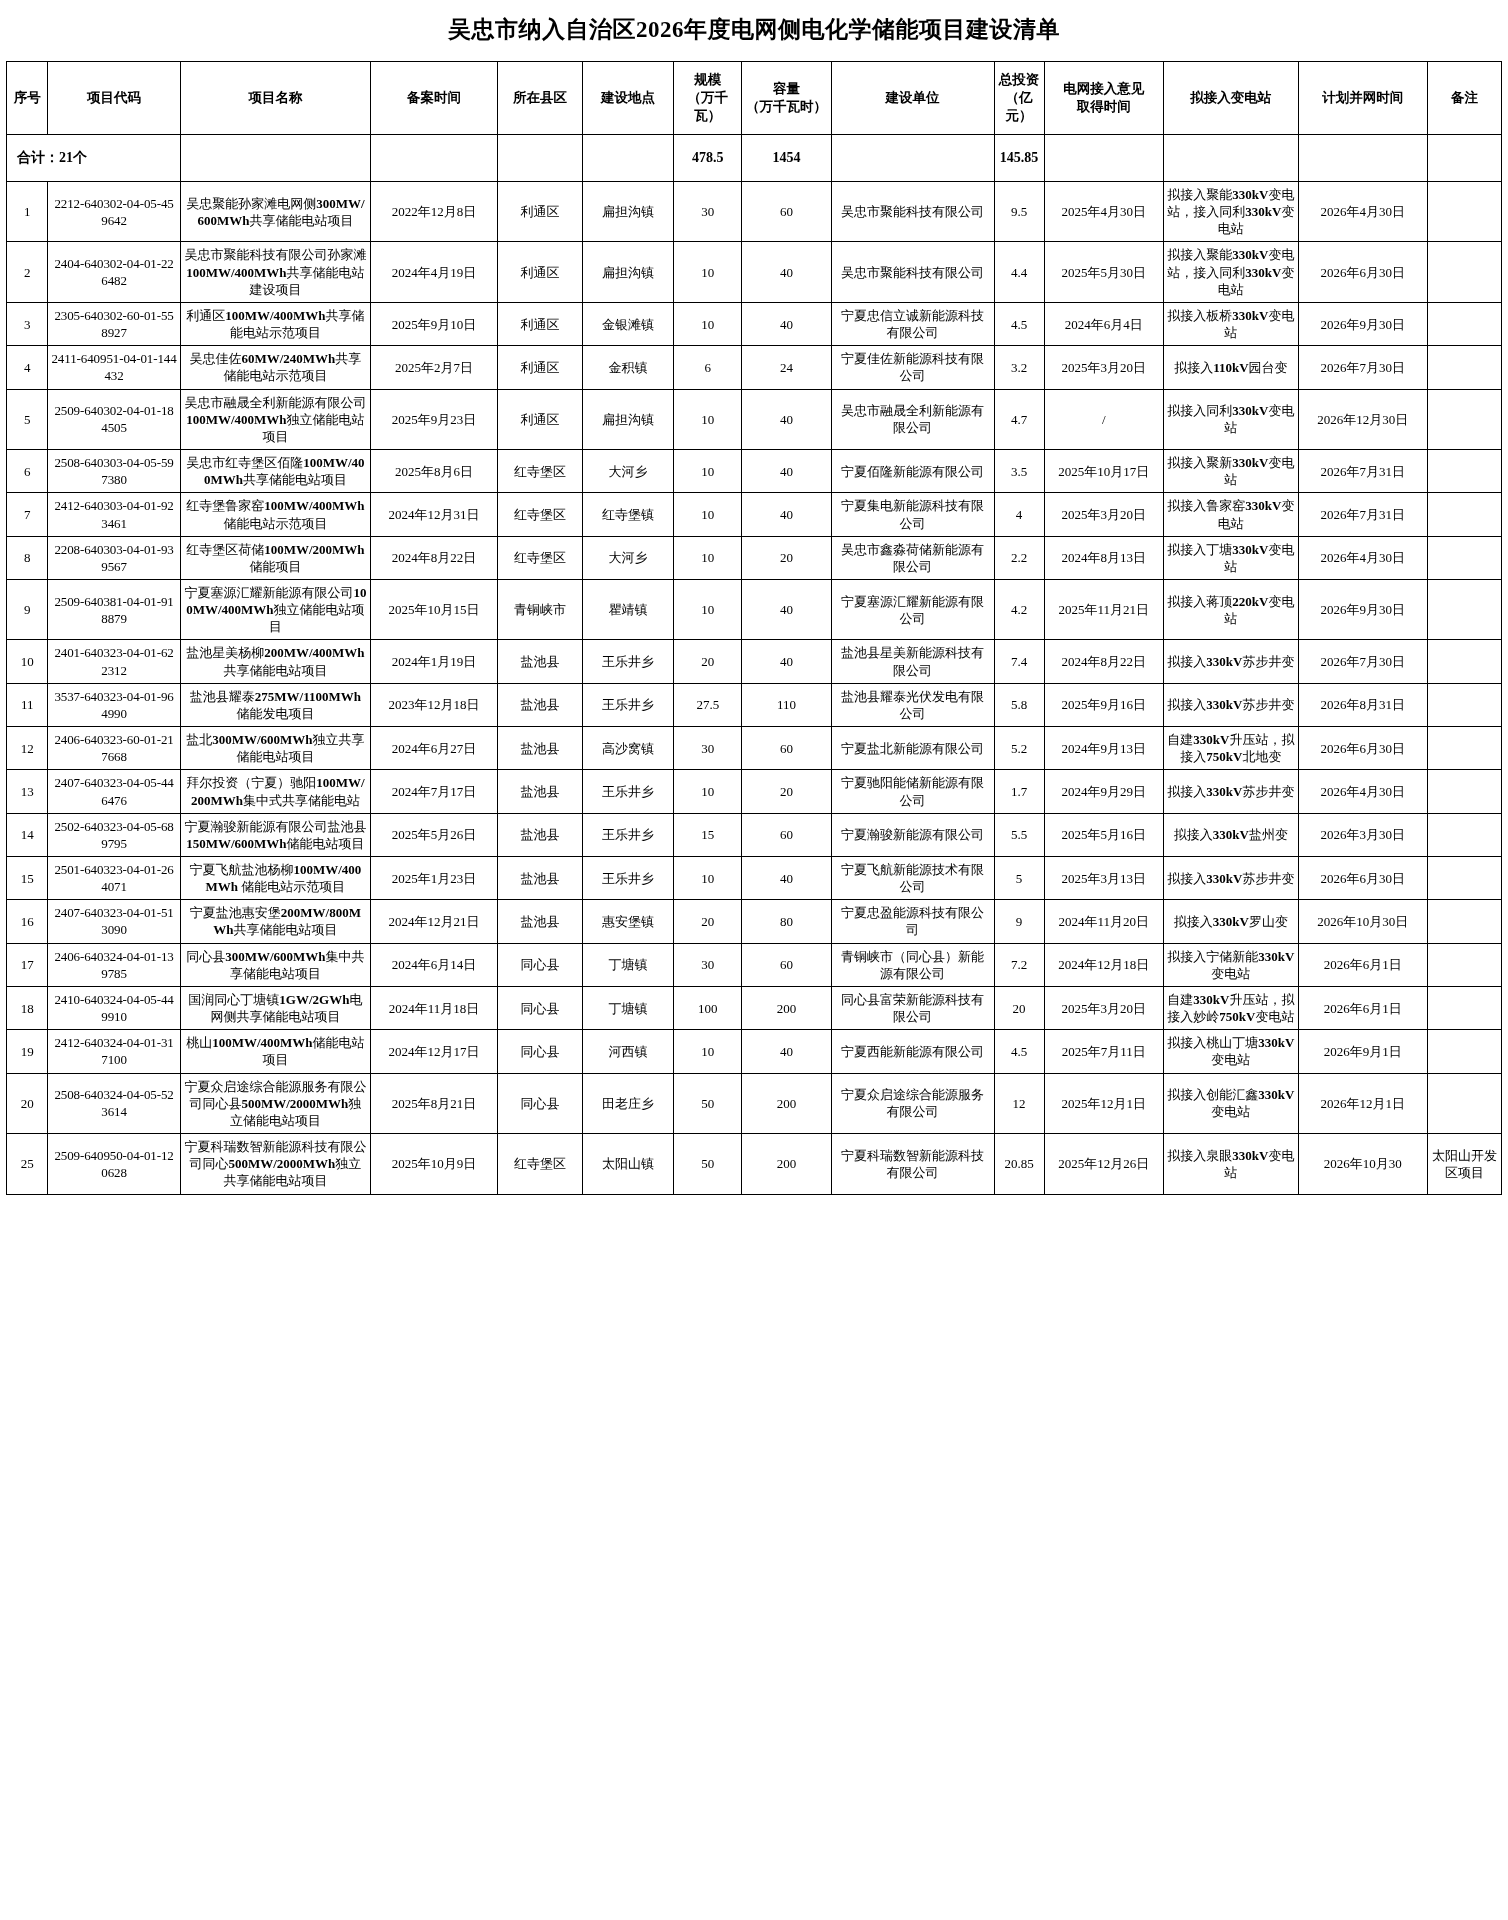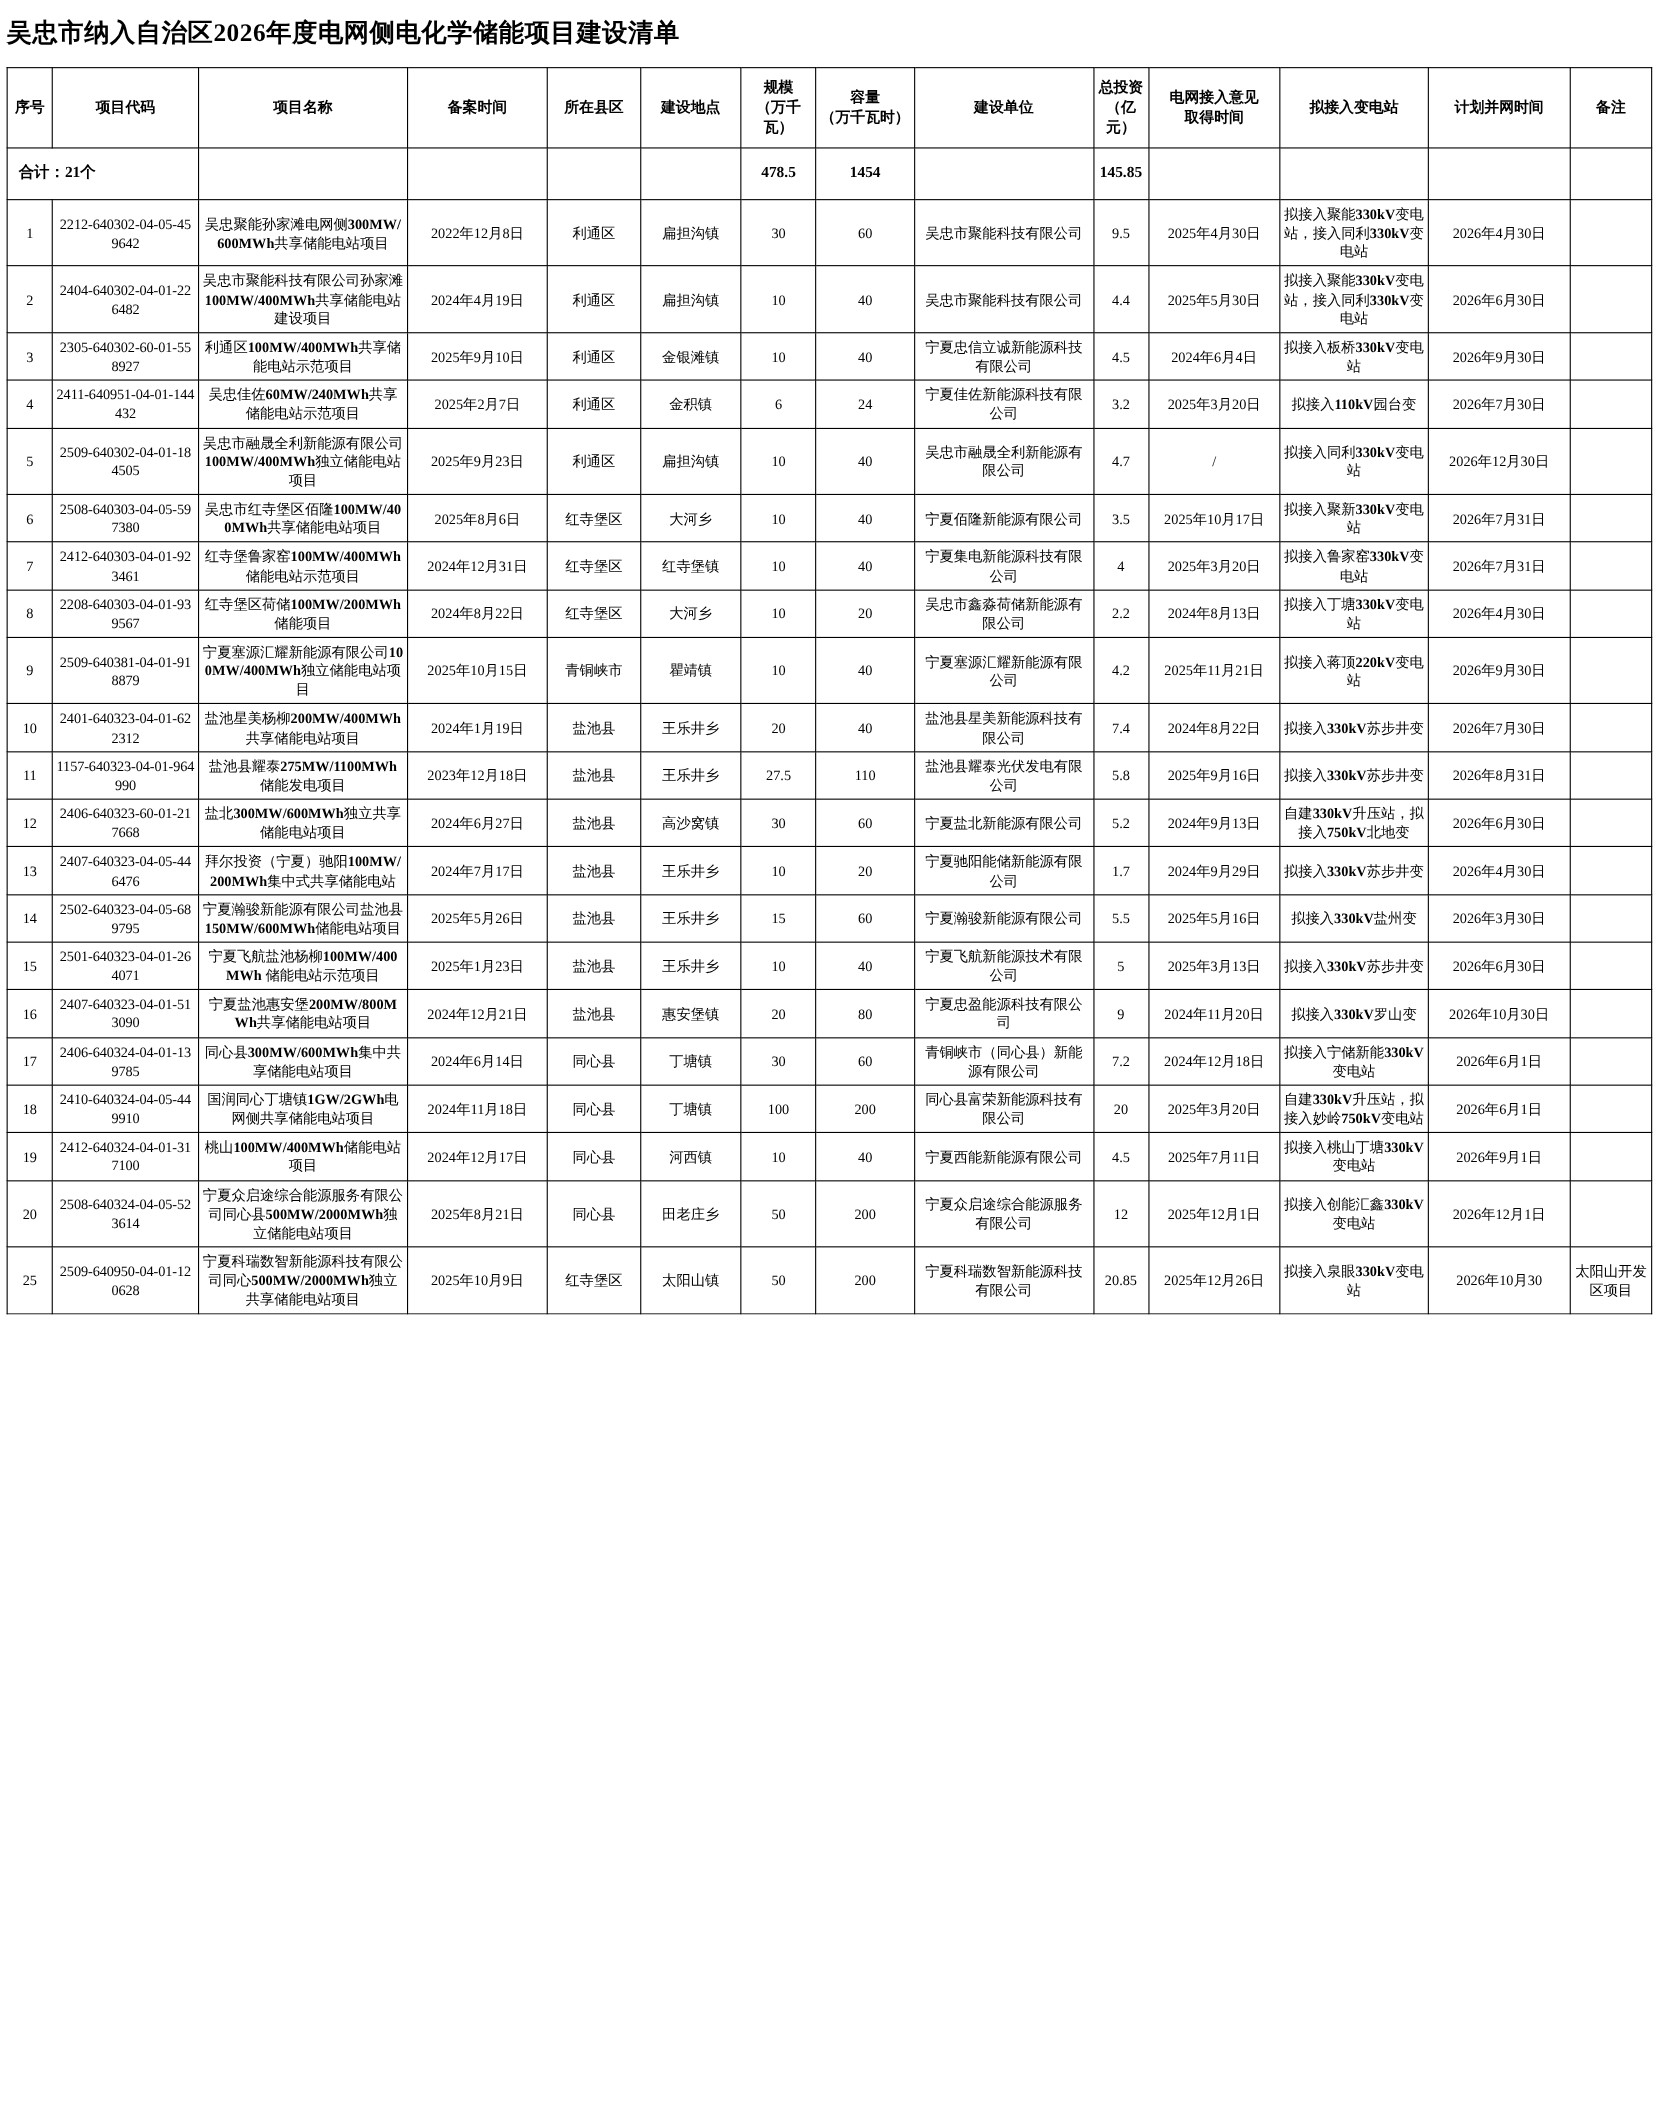--- a/index.html
+++ b/index.html
@@ -4,21 +4,21 @@
 <style>
   html,body{margin:0;padding:0;background:#ffffff;}
   body{
     width:1508px;
     font-family:"Liberation Serif","DejaVu Serif",serif;
     color:#000;
     -webkit-font-smoothing:none;
   }
   .page{width:1508px;box-sizing:border-box;padding:0 6px;}
   .doc-title{
-    text-align:left;
+    text-align:center;
     font-size:23px;
     font-weight:bold;
     letter-spacing:0.5px;
     padding:14px 0 16px 0;
     font-family:"Liberation Serif","DejaVu Serif",serif;
   }
   table.list{
     border-collapse:collapse;
     width:1496px;
     table-layout:fixed;
@@ -303,21 +303,21 @@
           <td class="num">40</td>
           <td class="unit">盐池县星美新能源科技有限公司</td>
           <td class="num">7.4</td>
           <td>2024年8月22日</td>
           <td class="sub">拟接入<b>330kV</b>苏步井变</td>
           <td>2026年7月30日</td>
           <td></td>
         </tr>
         <tr>
           <td class="idx">11</td>
-          <td class="code">1157-640323-04-01-964990</td>
+          <td class="code">3537-640323-04-01-964990</td>
           <td class="pname">盐池县耀泰<b>275MW/1100MWh</b>储能发电项目</td>
           <td>2023年12月18日</td>
           <td>盐池县</td>
           <td>王乐井乡</td>
           <td class="num">27.5</td>
           <td class="num">110</td>
           <td class="unit">盐池县耀泰光伏发电有限公司</td>
           <td class="num">5.8</td>
           <td>2025年9月16日</td>
           <td class="sub">拟接入<b>330kV</b>苏步井变</td>

